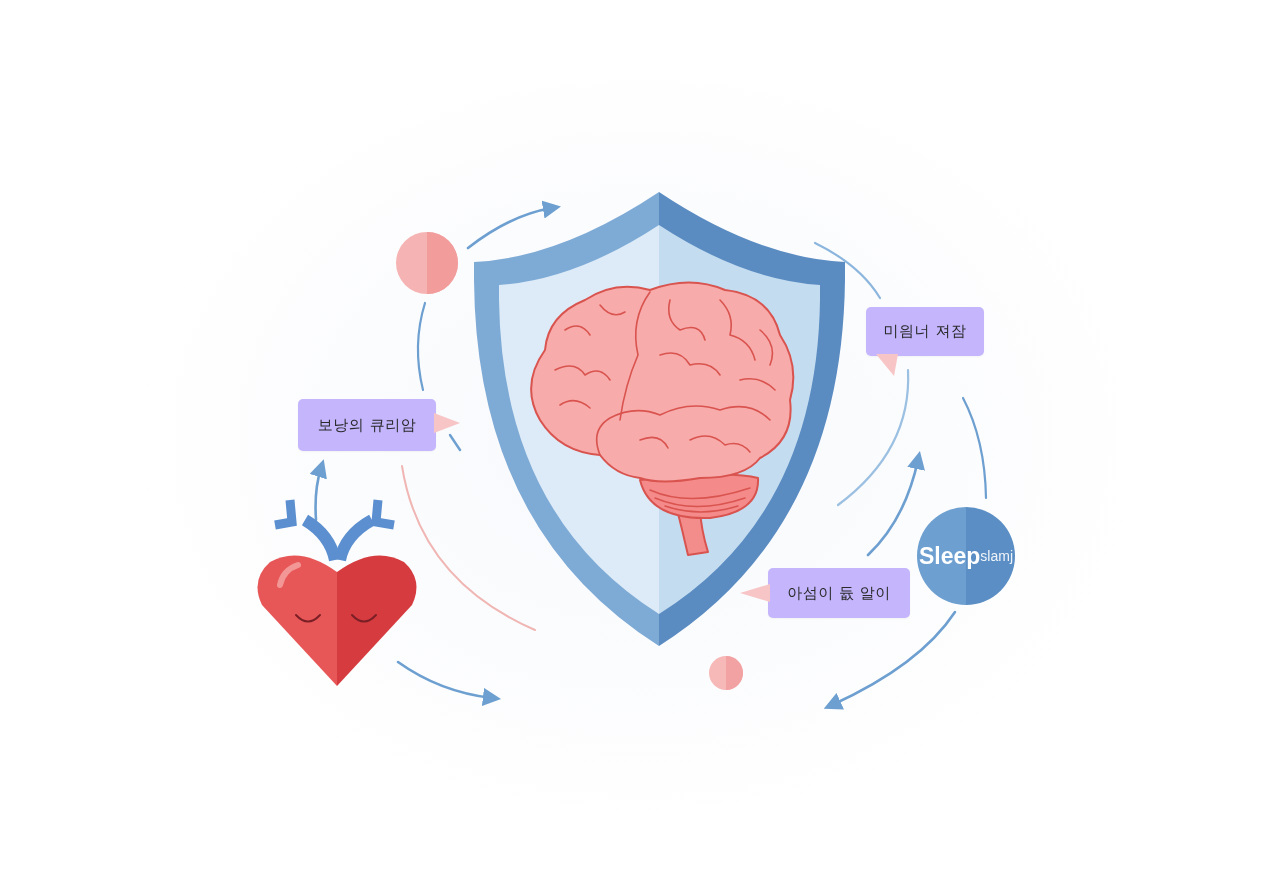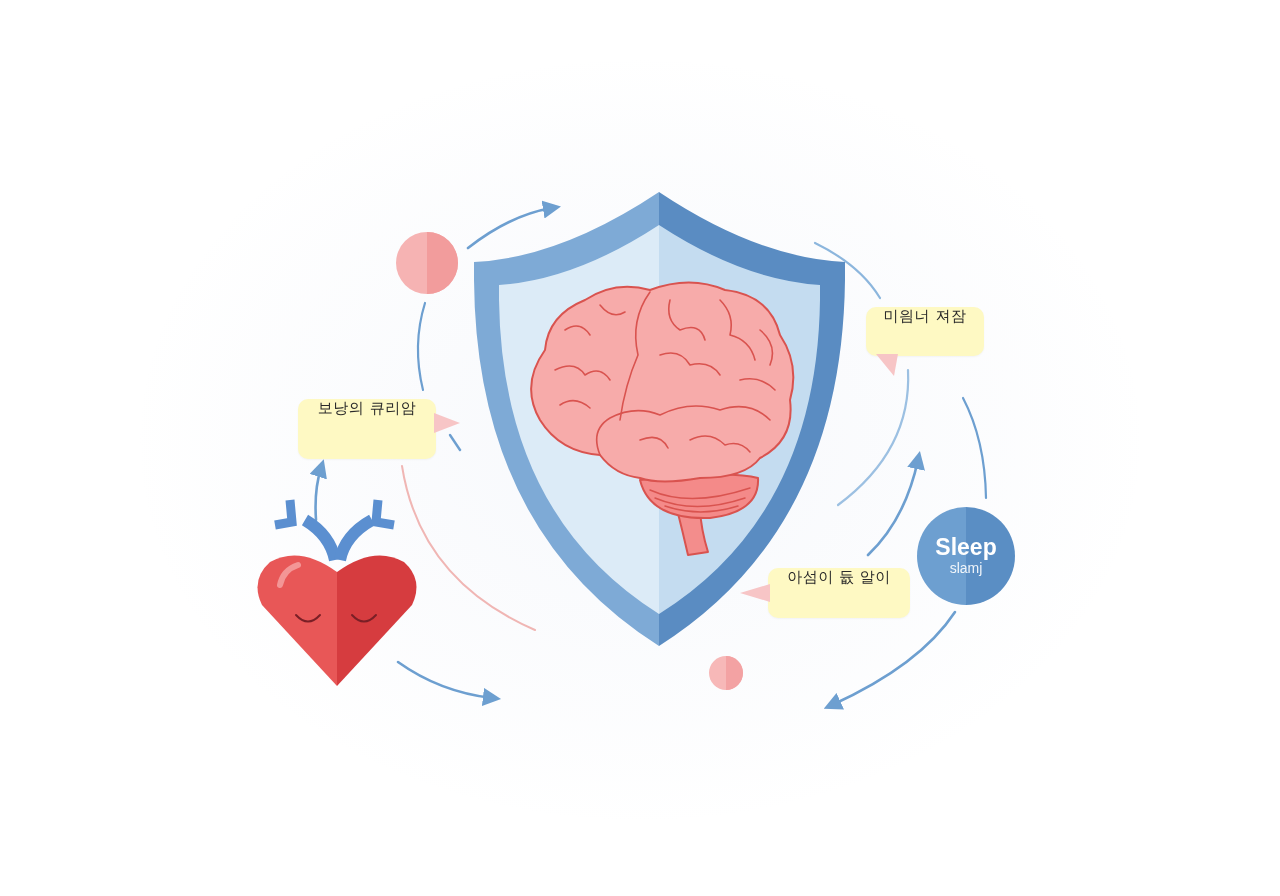--- a/index.html
+++ b/index.html
@@ -11,39 +11,39 @@
     }
     .stage { position: absolute; left: 0; top: 0; width: 1280px; height: 896px; }
     .bg-glow {
       position: absolute; left: 140px; top: 60px; width: 1000px; height: 760px;
       border-radius: 50%;
       background: radial-gradient(ellipse at center, rgba(246,248,252,0.9) 0%, rgba(250,251,253,0.6) 50%, rgba(255,255,255,0) 72%);
     }
     svg.art { position: absolute; left: 0; top: 0; }
     .bubble {
       position: absolute;
-      background: #fef9c3;
-      border-radius: 10px;
+      background: #c4b5fd;
+      border-radius: 5px;
       color: #2a2a2a;
       font-size: 15px;
       letter-spacing: 0.5px;
-      display: flex; align-items: flex-start; justify-content: center;
+      display: flex; align-items: center; justify-content: center;
       box-shadow: 0 1px 2px rgba(0,0,0,0.04);
     }
     .bubble .tail { position: absolute; width: 0; height: 0; }
-    .b-left { left: 298px; top: 399px; width: 138px; height: 60px; }
+    .b-left { left: 298px; top: 399px; width: 138px; height: 52px; }
     .b-left .tail { right: -24px; top: 14px; border-top: 10px solid transparent; border-bottom: 10px solid transparent; border-left: 26px solid #f7c5c6; }
     .b-right { left: 866px; top: 307px; width: 118px; height: 49px; }
     .b-right .tail { left: 14px; bottom: -20px; border-left: 10px solid transparent; border-right: 12px solid transparent; border-top: 22px solid #f7c5c6; transform: skewX(20deg); }
     .b-bottom { left: 768px; top: 568px; width: 142px; height: 50px; }
     .b-bottom .tail { left: -28px; top: 16px; border-top: 9px solid transparent; border-bottom: 9px solid transparent; border-right: 30px solid #f7c5c6; }
     .sleep-circle {
       position: absolute; left: 917px; top: 507px; width: 98px; height: 98px; border-radius: 50%;
       background: linear-gradient(90deg, #6d9fd0 0%, #6d9fd0 50%, #5a8ec4 50%, #5a8ec4 100%);
-      color: #fff; display: flex; flex-direction: column; align-items: center; justify-content: center;
+      color: #fff; display: flex; flex-direction: row; align-items: center; justify-content: center;
     }
     .sleep-title { font-family: "Liberation Sans", sans-serif; font-size: 23px; font-weight: bold; line-height: 24px; }
     .sleep-sub { font-family: "Liberation Sans", sans-serif; font-size: 14px; opacity: 0.9; line-height: 18px; text-align: center; }
   </style>
 </head>
 <body>
 
 <div class="stage">
   <div class="bg-glow"></div>
 

